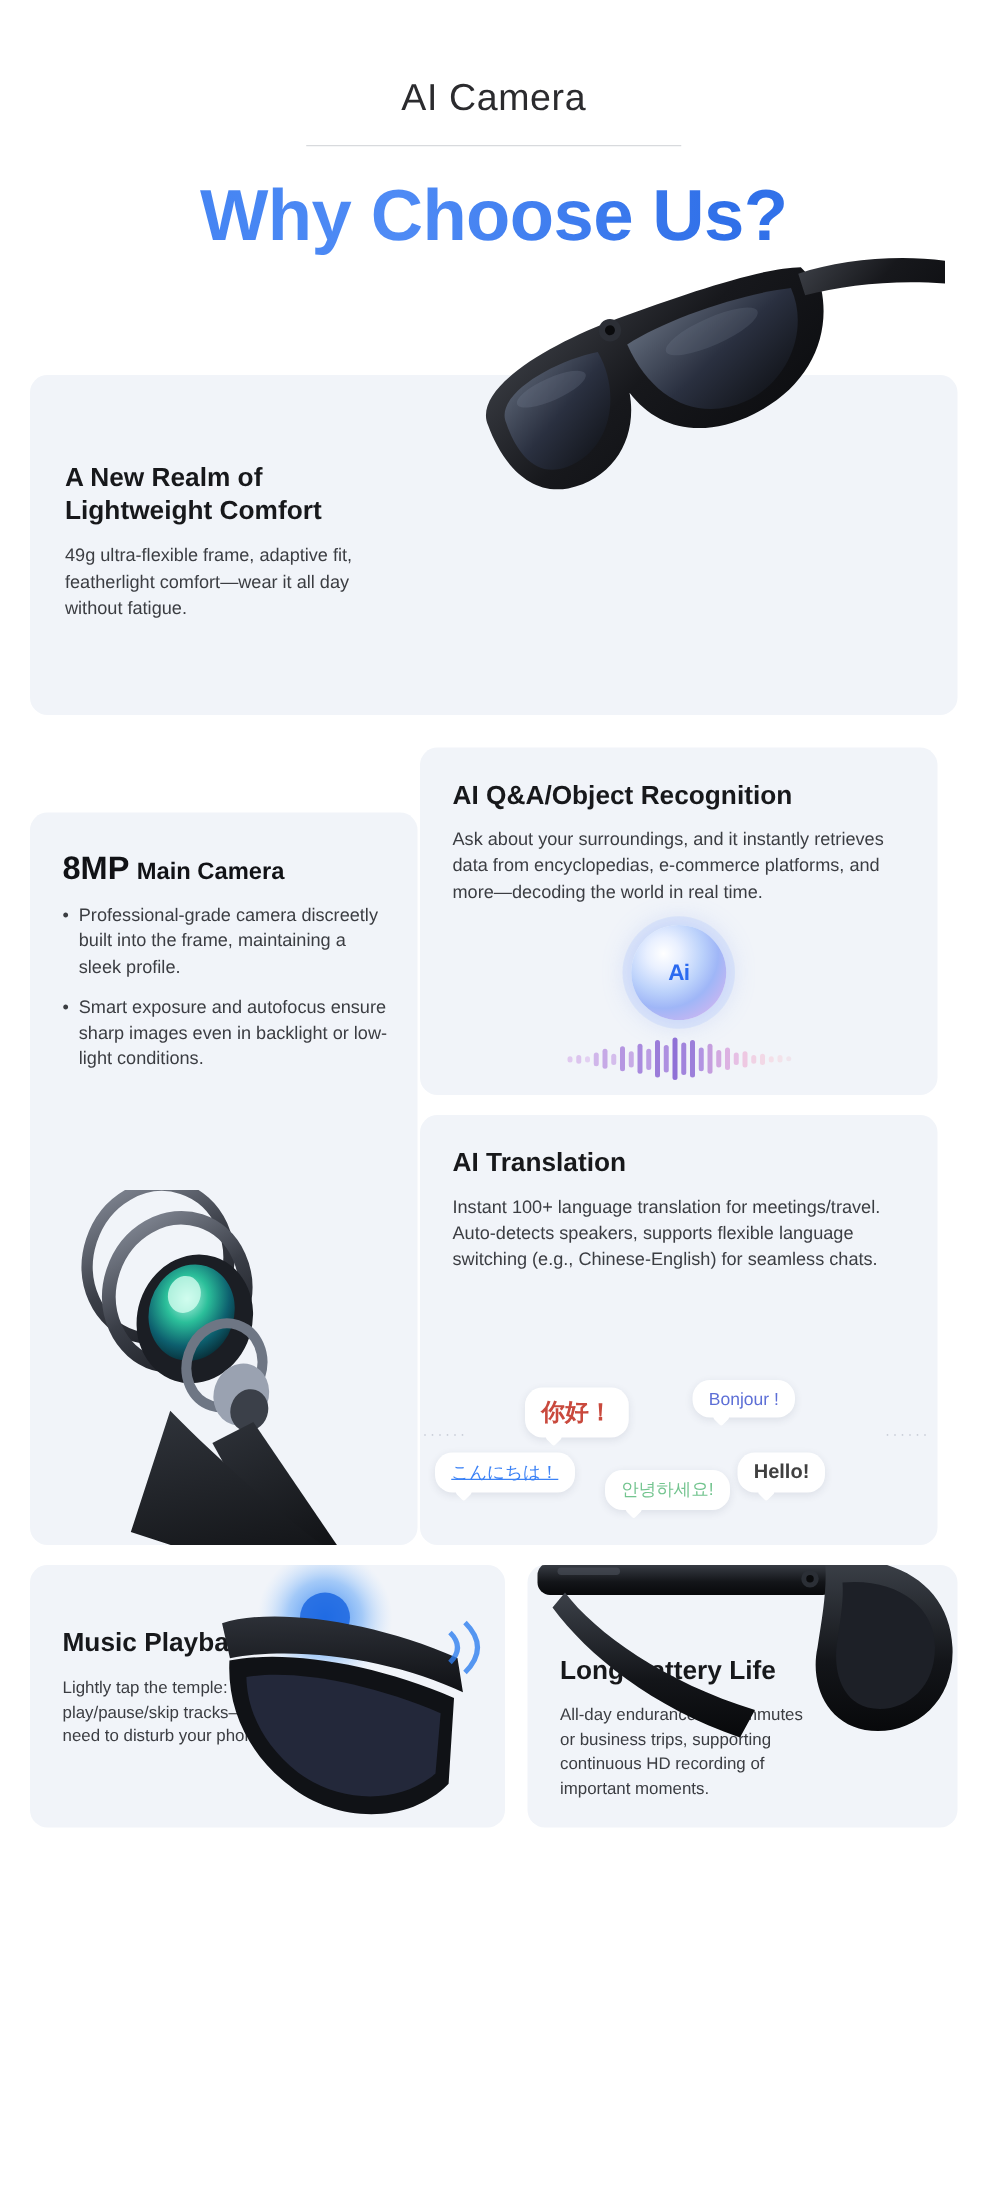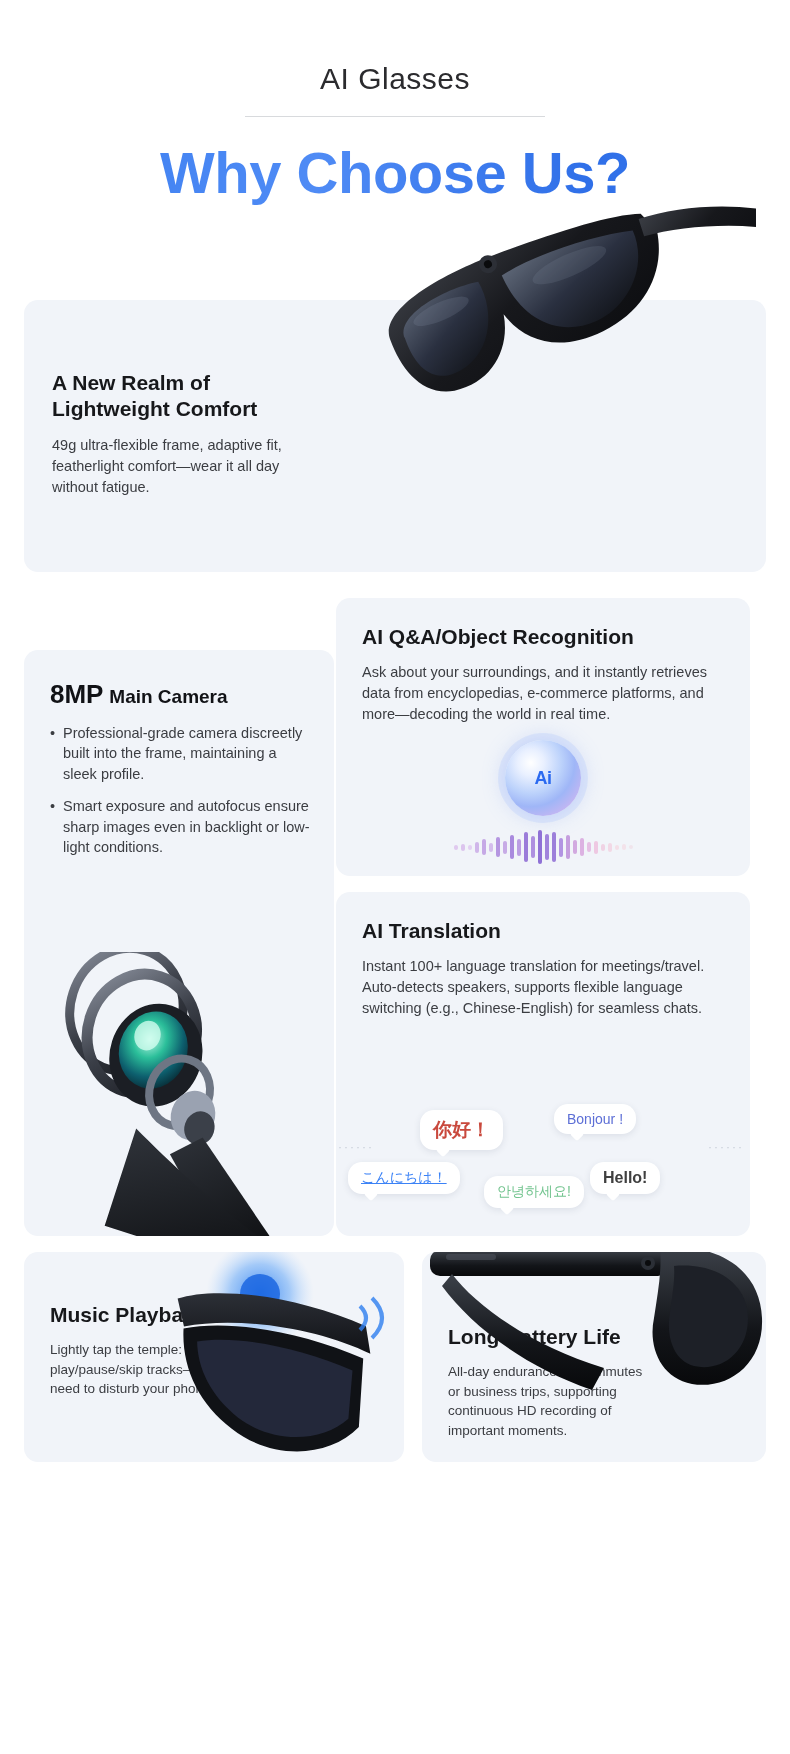--- a/index.html
+++ b/index.html
@@ -205,21 +205,21 @@
   .bub-jp   { left: 12px;  top: 58px;  color: #3b82f6; text-decoration: underline; }
   .bub-kr   { left: 148px; top: 72px;  color: #73c48f; }
   .bub-en   { left: 254px; top: 58px;  color: #404040; font-size: 16px; font-weight: 700; }
   .dots-l { position: absolute; left: 2px; top: 36px; color: #c7ccd6; letter-spacing: 2px; font-size: 12px; }
   .dots-r { position: absolute; right: 6px; top: 36px; color: #c7ccd6; letter-spacing: 2px; font-size: 12px; }
 </style>
 </head>
 <body>
 
 <div class="header">
-  <h1 class="header-title">AI Glasses</h1>
+  <h1 class="header-title">AI Camera</h1>
   <div class="header-rule"></div>
   <div class="header-headline">Why Choose Us?</div>
 </div>
 
 <div class="content">
 
   <div class="row1">
     <div class="card card-comfort">
       <div class="card-title" style="white-space:pre-line;">A New Realm of
 Lightweight Comfort</div>

